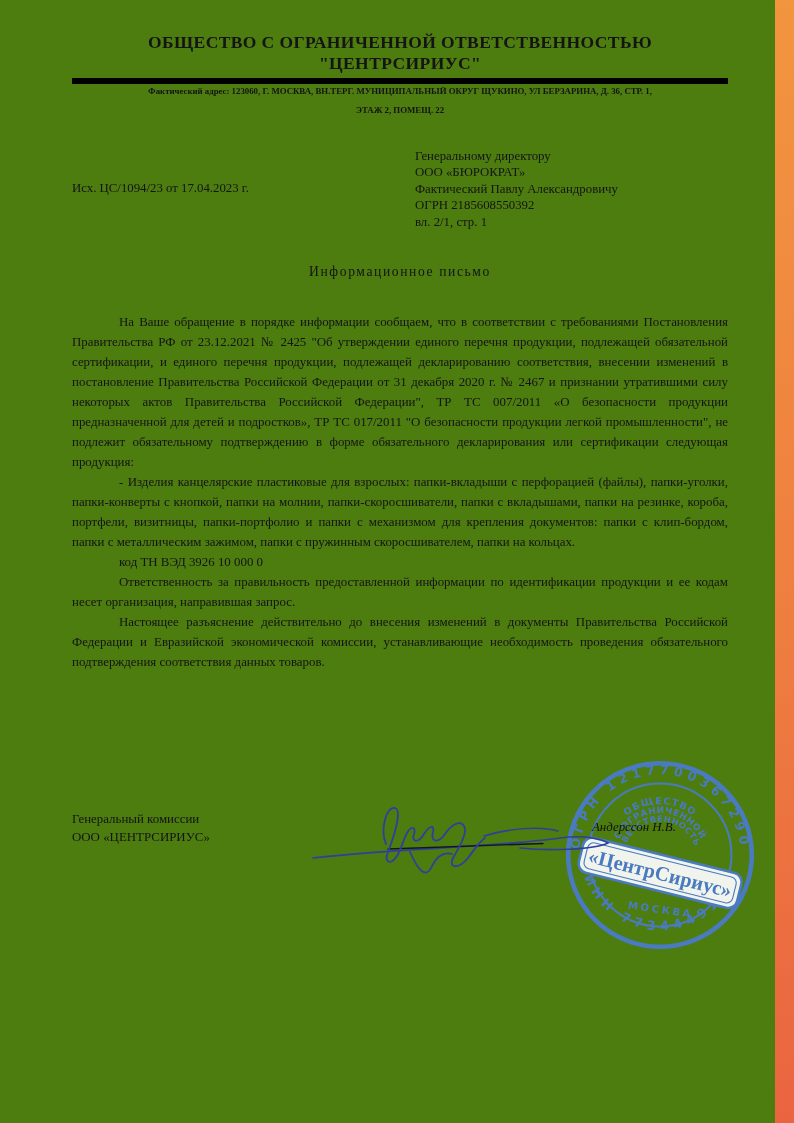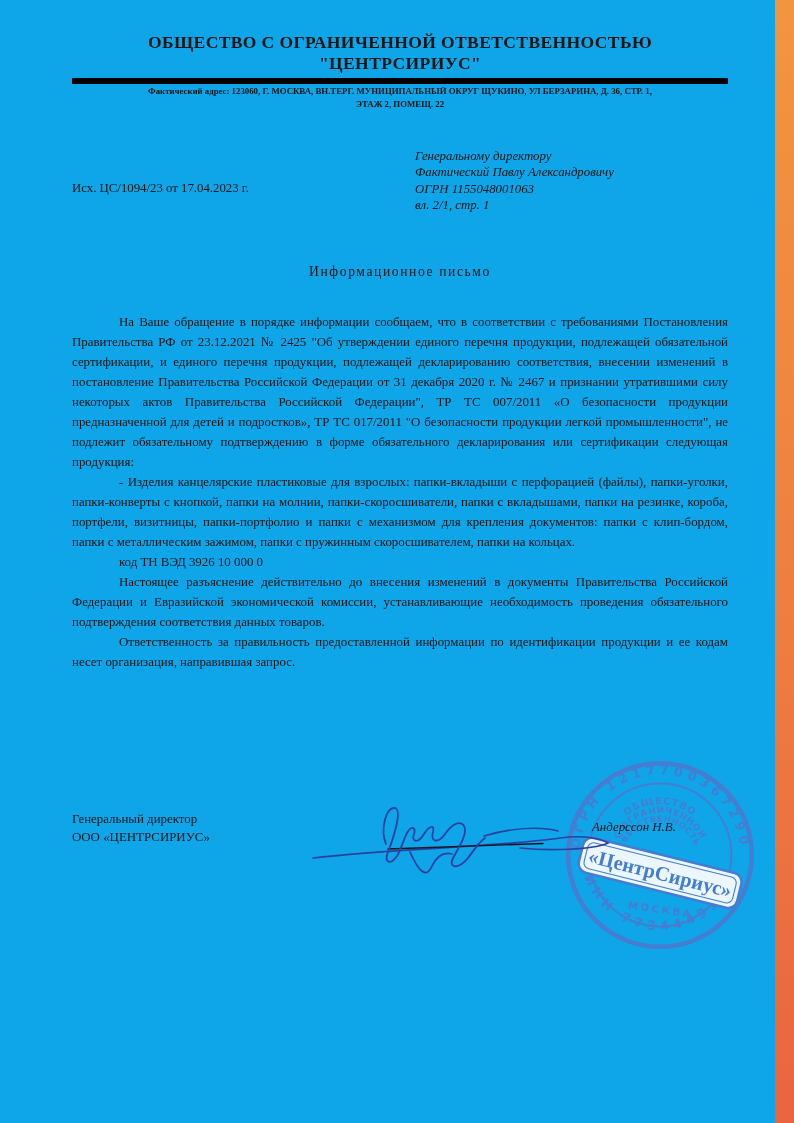--- a/index.html
+++ b/index.html
@@ -1,28 +1,28 @@
 <!DOCTYPE html>
 <html><head>
 <meta charset="utf-8">
 <style>
   html,body{margin:0;padding:0;background:#fff;}
   .page{
-    position:relative;width:794px;height:1123px;background:#0ea5e9;overflow:hidden;
+    position:relative;width:794px;height:1123px;background:#4d7c0f;overflow:hidden;
     font-family:"Liberation Serif","DejaVu Serif",serif;color:#141414;
   }
   .orange-bar{position:absolute;top:0;right:0;width:19px;height:1123px;}
   
   .letterhead{position:absolute;top:32px;left:72px;width:656px;text-align:center;}
   .company-name{font-weight:bold;font-size:17.5px;line-height:21px;letter-spacing:.4px;}
   .header-rule{height:6px;background:#000;margin-top:4px;}
   .company-address{font-size:8.8px;font-weight:bold;line-height:11px;margin-top:2px;}
   
   .ref-number{position:absolute;top:149px;left:72px;font-size:12.8px;margin-top:32px;}
-  .recipient{position:absolute;top:148px;left:415px;width:332px;font-size:12.8px;line-height:16.4px;font-style:italic;}
+  .recipient{position:absolute;top:148px;left:415px;width:332px;font-size:12.8px;line-height:16.4px;}
   
   .letter-title{position:absolute;top:264px;left:72px;width:656px;text-align:center;
     font-size:13.6px;letter-spacing:1.6px;}
   
   .letter-body{position:absolute;top:312px;left:72px;width:656px;
     font-size:12.9px;line-height:20px;text-align:justify;}
   .letter-body p{margin:0;text-indent:47px;font-family:Liberation Serif, serif;}
   .product-block{margin-left:28px;text-indent:0;}
   .code-line{margin-left:28px;text-align:left;}
   .spaced{margin-top:20px;}
@@ -37,44 +37,45 @@
 
 <div class="page">
 
   <div class="orange-bar" style="background:linear-gradient(180deg,#F2953F 0%,#EE7E40 55%,#EA6440 100%);"></div>
 
   <div class="letterhead">
     <div class="company-name">ОБЩЕСТВО С ОГРАНИЧЕННОЙ ОТВЕТСТВЕННОСТЬЮ</div>
     <div class="company-name">"ЦЕНТРСИРИУС"</div>
     <div class="header-rule"></div>
     <div class="company-address">Фактический адрес: 123060, Г. МОСКВА, ВН.ТЕРГ. МУНИЦИПАЛЬНЫЙ ОКРУГ ЩУКИНО, УЛ БЕРЗАРИНА, Д. 36, СТР. 1,</div>
-    <div class="company-address" style="margin-top:2px;">ЭТАЖ 2, ПОМЕЩ. 22</div>
+    <div class="company-address" style="margin-top:8px;">ЭТАЖ 2, ПОМЕЩ. 22</div>
   </div>
 
   <div class="ref-number">Исх. ЦС/1094/23 от 17.04.2023 г.</div>
 
   <div class="recipient">
     <div>Генеральному директору</div>
+    <div>ООО «БЮРОКРАТ»</div>
     <div>Фактический Павлу Александровичу</div>
-    <div>ОГРН 1155048001063</div>
+    <div>ОГРН 2185608550392</div>
     <div>вл. 2/1, стр. 1</div>
   </div>
 
   <div class="letter-title">Информационное письмо</div>
 
   <div class="letter-body">
     <p>На Ваше обращение в порядке информации сообщаем, что в соответствии с требованиями Постановления Правительства РФ от 23.12.2021 № 2425 "Об утверждении единого перечня продукции, подлежащей обязательной сертификации, и единого перечня продукции, подлежащей декларированию соответствия, внесении изменений в постановление Правительства Российской Федерации от 31 декабря 2020 г. № 2467 и признании утратившими силу некоторых актов Правительства Российской Федерации", ТР ТС 007/2011 «О безопасности продукции предназначенной для детей и подростков», ТР ТС 017/2011 "О безопасности продукции легкой промышленности",  не подлежит обязательному подтверждению в форме обязательного декларирования или сертификации следующая продукция:</p>
     <p class="product-block">- Изделия канцелярские пластиковые для взрослых: папки-вкладыши с перфорацией (файлы), папки-уголки, папки-конверты с кнопкой, папки на молнии, папки-скоросшиватели, папки с вкладышами, папки на резинке, короба, портфели, визитницы, папки-портфолио и папки с механизмом для крепления документов: папки с клип-бордом, папки с металлическим зажимом, папки с пружинным скоросшивателем, папки на кольцах.</p>
     <p class="code-line">код ТН ВЭД 3926 10 000 0</p>
+    <p class="spaced">Ответственность за правильность предоставленной информации по идентификации продукции и ее кодам несет организация, направившая запрос.</p>
     <p class="spaced">Настоящее разъяснение действительно до внесения изменений в документы Правительства Российской Федерации и Евразийской экономической комиссии, устанавливающие необходимость проведения обязательного подтверждения соответствия данных товаров.</p>
-    <p class="spaced">Ответственность за правильность предоставленной информации по идентификации продукции и ее кодам несет организация, направившая запрос.</p>
   </div>
 
   <div class="sig-left">
-    <div>Генеральный директор</div>
+    <div>Генеральный комиссии</div>
     <div>ООО «ЦЕНТРСИРИУС»</div>
   </div>
 
   <svg class="signature-svg" width="320" height="120" viewBox="0 0 320 120">
     <g fill="none" stroke-linecap="round">
       <path d="M 15 72 C 90 63 200 61 262 52 C 285 49 302 52 310 57 C 295 64 250 65 222 62" stroke="#2e3f9e" stroke-width="1.6"></path>
       <path d="M 90 63 L 245 57.5" stroke="#15151a" stroke-width="1.3"></path>
       <path d="M 88 58 C 82 44 88 20 97 22 C 104 24 97 48 90 66 C 86 76 92 80 99 70
                C 104 62 106 50 111 44 C 114 40 118 42 116 48 C 113 56 120 58 126 48
                C 131 40 137 38 135 46 C 132 56 140 58 147 48 C 154 38 162 34 166 40

